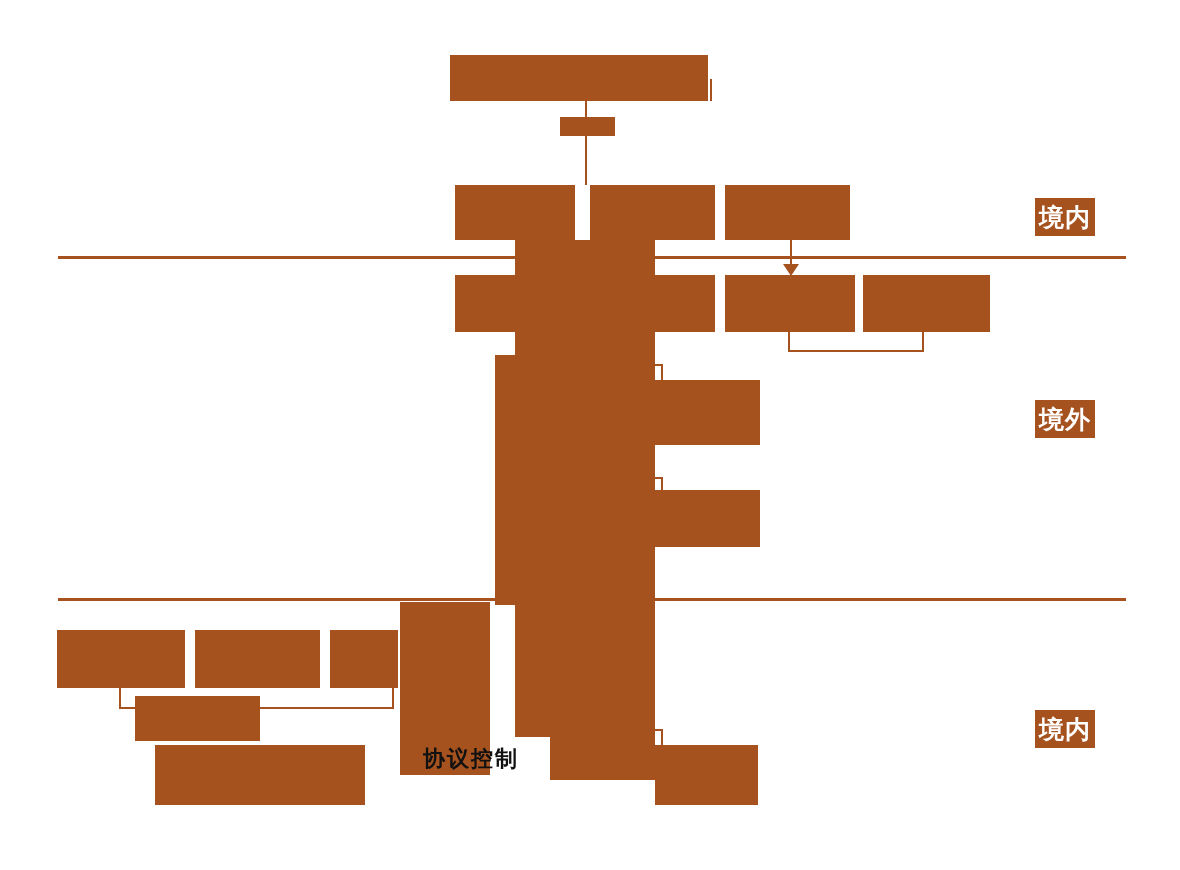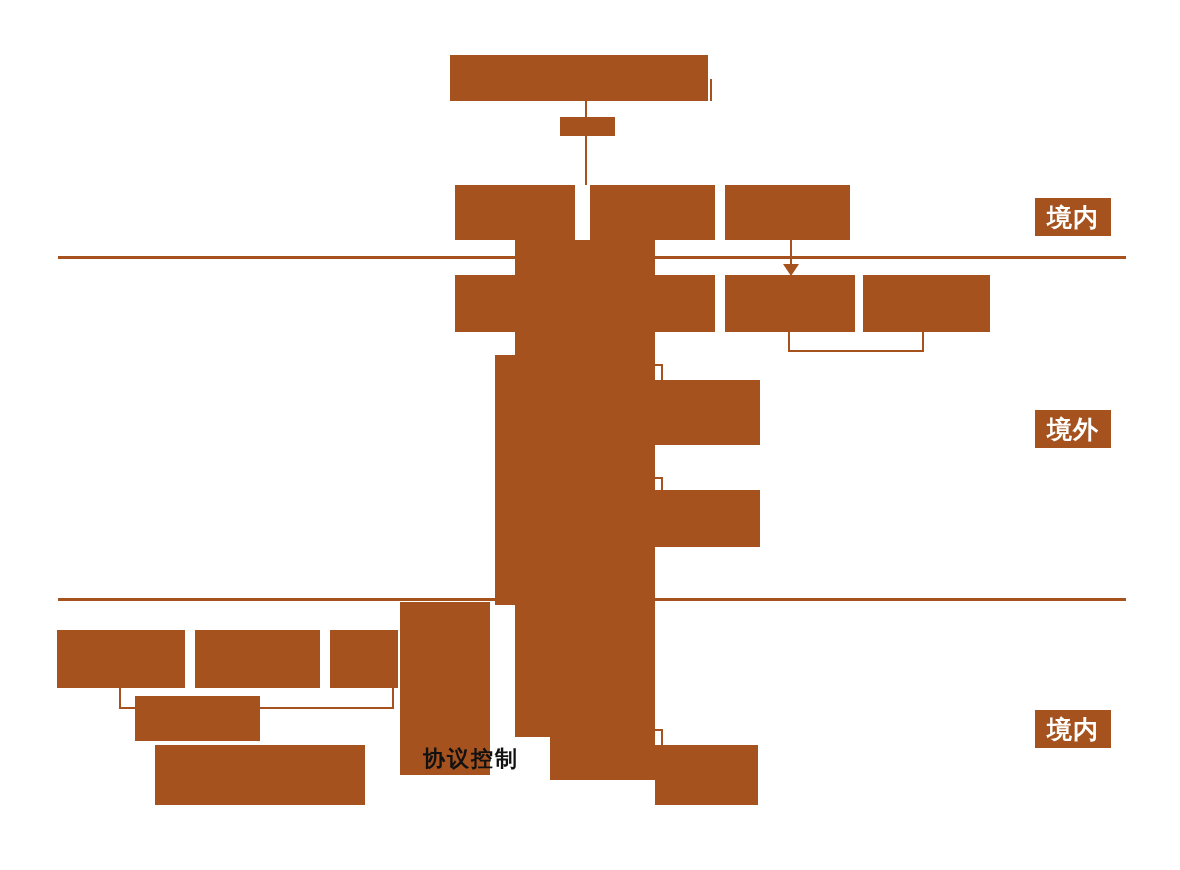--- a/index.html
+++ b/index.html
@@ -18,21 +18,21 @@
   .box {
     position: absolute;
     background: #a5521f;
   }
   .line {
     position: absolute;
     background: #a5521f;
   }
   .region-label {
     position: absolute;
-    width: 76px;
+    width: 60px;
     height: 38px;
     background: #a5521f;
     color: #ffffff;
     font-size: 25px;
     font-weight: 700;
     letter-spacing: 1px;
     display: flex;
     align-items: center;
     justify-content: center;
     z-index: 6;
@@ -96,21 +96,21 @@
   <div class="box" style="left:655px; top:490px; width:105px; height:57px;"></div>
   <div class="box" style="left:655px; top:745px; width:103px; height:60px;"></div>
 
   <div class="line" style="left:655px; top:364px; width:8px; height:2px;"></div>
   <div class="line" style="left:661px; top:364px; width:2px; height:17px;"></div>
   <div class="line" style="left:655px; top:477px; width:8px; height:2px;"></div>
   <div class="line" style="left:661px; top:477px; width:2px; height:14px;"></div>
   <div class="line" style="left:655px; top:729px; width:8px; height:2px;"></div>
   <div class="line" style="left:661px; top:729px; width:2px; height:17px;"></div>
 
-  <div class="region-label" style="left:1035px; top:410px;">
+  <div class="region-label" style="left:1035px; top:400px;">
     <span>境外</span>
   </div>
 
   <div class="line" style="left:58px; top:598px; width:1068px; height:3px;"></div>
 
   <div class="region-label" style="left:1035px; top:710px;">
     <span>境内</span>
   </div>
 
   <div class="box" style="left:400px; top:602px; width:90px; height:173px;"></div>

